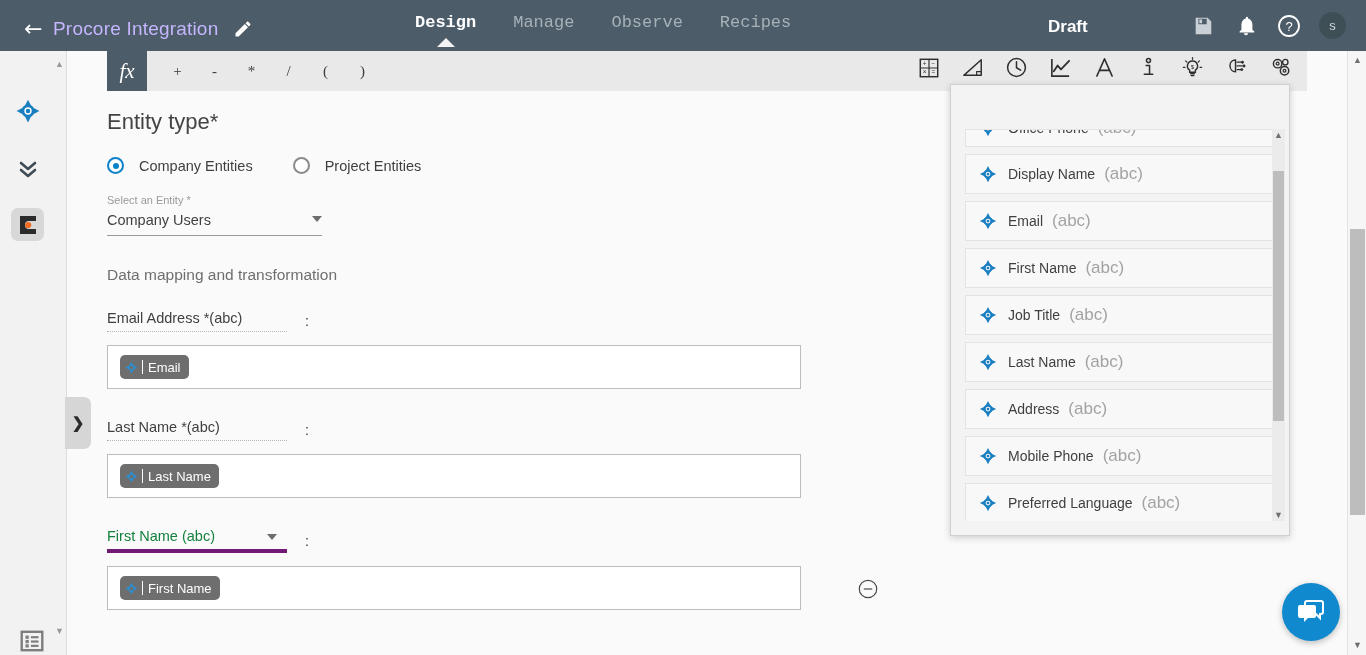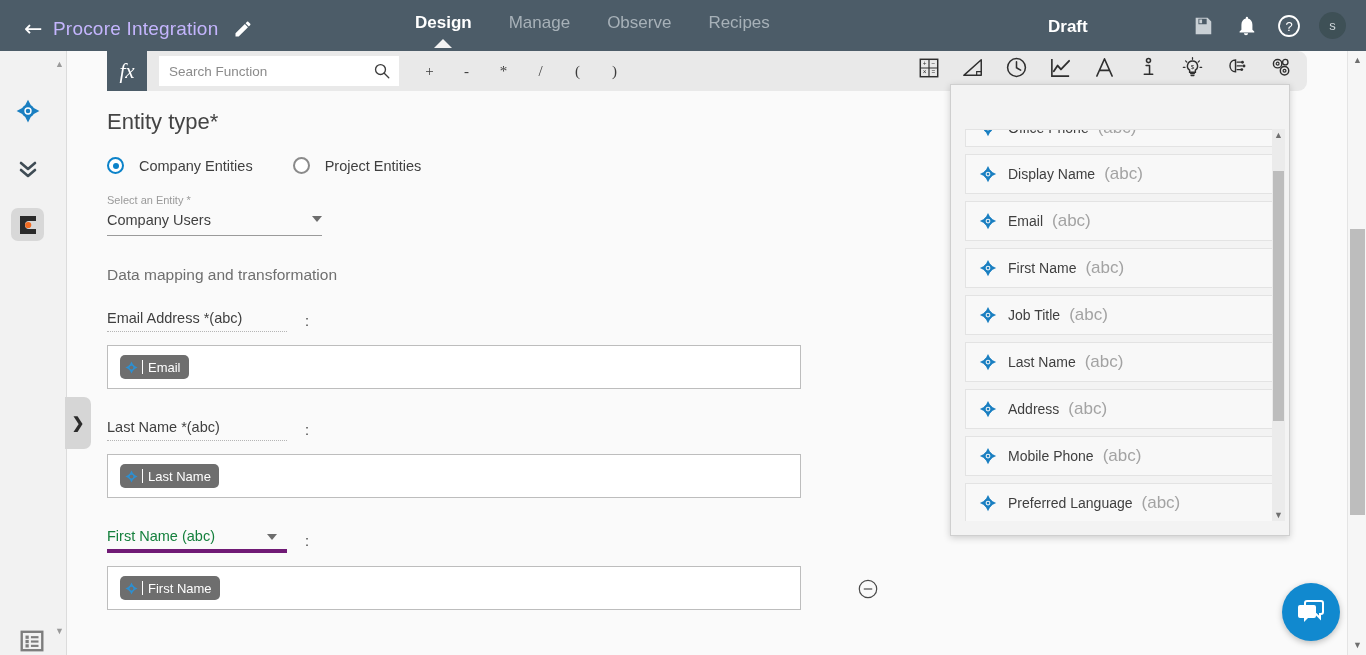--- a/index.html
+++ b/index.html
@@ -24,21 +24,21 @@
   }
   .hdr-title {
     position:absolute; left:53px; top:18px;
     font-size:19px; line-height:22px; color:#c4b5fd; letter-spacing:.2px;text-align:right;
   }
   .hdr-pencil {
     position:absolute; left:233px; top:19px; width:20px; height:20px; cursor:pointer;
   }
   .nav {
     position:absolute; left:415px; top:0; height:51px;
-    display:flex; align-items:flex-start; gap:37px; padding-top:13px;
+    display:flex; align-items:flex-start; gap:37px; padding-top:13px;font-family:Liberation Mono, monospace;
   }
   .nav-item {
     font-size:17px; color:#a7b1b8; cursor:pointer; position:relative; padding-bottom:14px;
   }
   .nav-item.active { color:#ffffff; font-weight:bold; }
   .nav-item.active::after{
     content:""; position:absolute; left:50%; bottom:-1px; transform:translateX(-50%);
     width:0;height:0;border-left:9px solid transparent;border-right:9px solid transparent;
     border-bottom:9px solid #f3f3f3;
   }
@@ -79,21 +79,21 @@
     display:flex; align-items:center; justify-content:center; cursor:pointer;
     color:#2b2b2b; font-size:15px; font-weight:bold; z-index:6;
   }
 
   
   .canvas { position:absolute; left:67px; top:51px; width:1280px; height:604px; background:#fafafa; overflow:hidden; }
 
   
   .fxbar {
     position:absolute; left:40px; top:0px; width:1200px; height:40px; background:#e9e9e9;
-    display:flex; align-items:center;border-radius:9px;
+    display:flex; align-items:center;
   }
   .fx-badge {
     width:40px; height:40px; background:#4c5c68; color:#fff;
     display:flex; align-items:center; justify-content:center;
     font-family:"Liberation Serif", serif; font-style:italic; font-size:21px;
   }
   .fx-search {
     position:relative; width:240px; height:30px; background:#ffffff; margin-left:12px;
     display:flex; align-items:center;
   }
@@ -293,29 +293,20 @@
     <div class="arrow up">▲</div>
     <div class="arrow dn">▼</div>
   </div>
 
   <div class="collapse-handle">❯</div>
 
   <div class="canvas">
 
     <div class="fxbar">
       <div class="fx-badge">fx</div>
-      <div class="fx-search">
-        <input type="text" placeholder="Search Function" style="">
-        <span class="fx-mag">
-          <svg width="18" height="18" viewBox="0 0 24 24">
-              <circle cx="10" cy="10" r="6.6" fill="none" stroke="#3c3c3c" stroke-width="1.8"></circle>
-              <path d="M15 15l6 6" stroke="#3c3c3c" stroke-width="1.8" stroke-linecap="round"></path>
-            </svg>
-        </span>
-      </div>
       <div class="fx-ops">
         <span class="fx-op">+</span>
         <span class="fx-op">-</span>
         <span class="fx-op">*</span>
         <span class="fx-op">/</span>
         <span class="fx-op">(</span>
         <span class="fx-op">)</span>
       </div>
 
       <div class="fx-tools">

